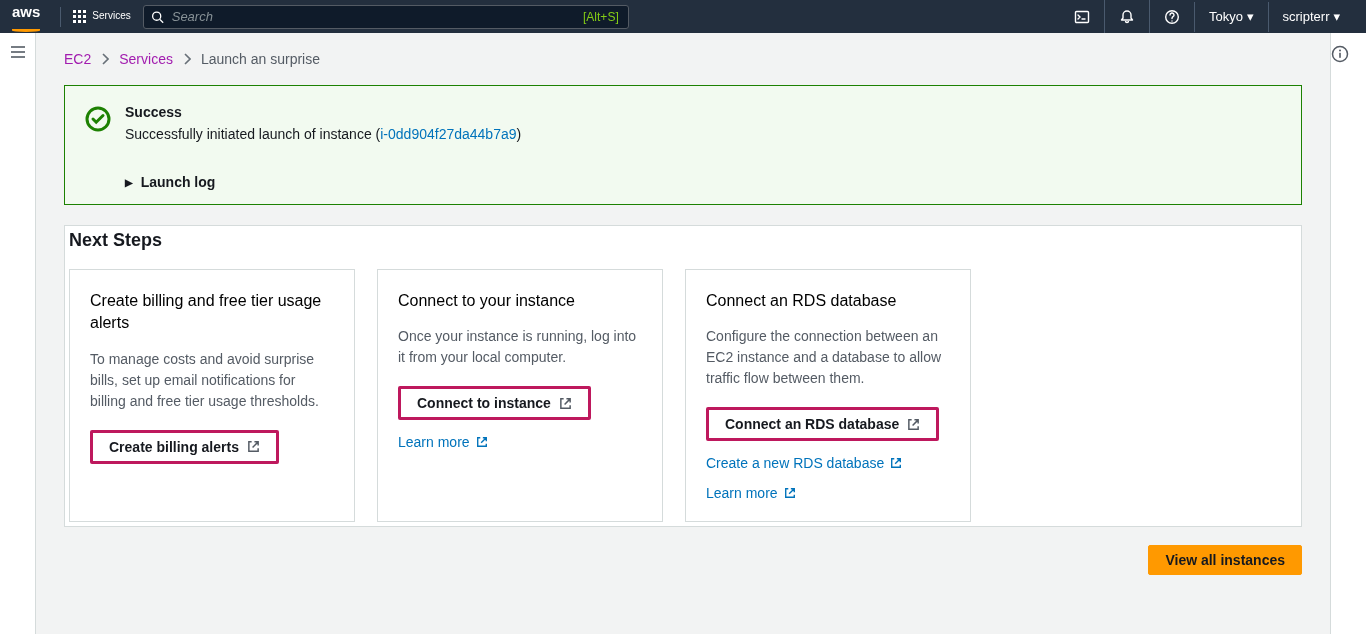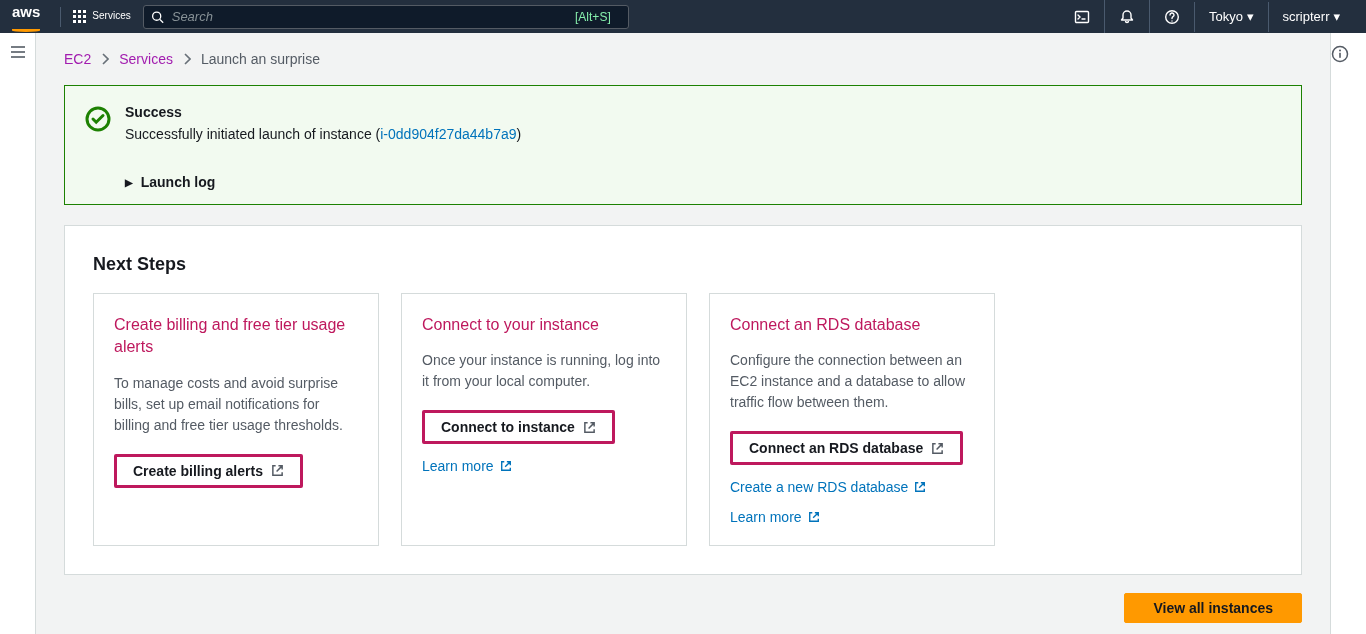--- a/index.html
+++ b/index.html
@@ -8,21 +8,21 @@
 .aws-logo{font-weight:700;font-size:15px;color:#fff;margin-right:8px;position:relative;padding-bottom:10px}
 .aws-logo::after{content:"";position:absolute;bottom:-2px;left:0;right:0;height:3px;background:#ff9900;border-radius:0 0 50% 50%}
 .top-divider{width:1px;height:20px;background:#4a5a6e;margin:0 12px}
 .services-btn{display:flex;gap:6px;color:#fff;font-size:10px;cursor:pointer}
 .grid-icon{display:inline-grid;grid-template-columns:repeat(3,3px);grid-gap:2px}
 .grid-icon span{width:3px;height:3px;background:#fff}
 .search-wrap{flex:0 0 auto;margin-left:12px;width:486px;position:relative}
 .search-input{width:100%;height:24px;background:#0f1b2a;border:1px solid #545b64;border-radius:3px;color:#fff;padding:0 60px 0 28px;font-size:13px;font-style:italic}
 .search-input::placeholder{color:#879196;font-style:italic}
 .search-icon{position:absolute;left:8px;top:50%;transform:translateY(-50%);color:#fff}
-.search-hint{position:absolute;right:18px;top:50%;transform:translateY(-50%);color:#86efac;font-size:12px}
+.search-hint{position:absolute;right:10px;top:50%;transform:translateY(-50%);color:#84cc16;font-size:12px}
 .top-spacer{flex:1}
 .top-icons{display:flex;align-items:center}
 .top-icon{padding:0 14px;cursor:pointer;display:flex;align-items:center;height:33px;border-left:1px solid #4a5a6e}
 .top-icon:first-child{border-left:none}
 .region-btn,.user-btn{padding:0 14px;cursor:pointer;display:flex;align-items:center;gap:4px;height:30px;border-left:1px solid #4a5a6e;font-size:13px}
 .layout{display:flex;min-height:calc(100vh - 33px)}
 .side-collapsed{width:36px;background:#fff;border-right:1px solid #d5dbdb;padding-top:12px;text-align:center}
 .hamburger{cursor:pointer;display:inline-block}
 .info-side{width:36px;background:#fff;border-left:1px solid #d5dbdb;padding-top:12px;text-align:center}
 .main{flex:1;padding:18px 28px;background:#f2f3f3}
@@ -31,31 +31,31 @@
 .breadcrumb .chev{color:#687078}
 .breadcrumb .current{color:#545b64}
 .success-box{border:1px solid #1d8102;background:#f2faf0;padding:18px 20px 14px 20px;position:relative}
 .success-content{display:flex;gap:14px;align-items:flex-start}
 .check-circle{flex:0 0 auto;margin-top:2px}
 .success-title{font-weight:700;font-size:14px;margin-bottom:6px}
 .success-msg{font-size:14px;color:#16191f}
 .success-msg a{color:#0073bb;text-decoration:none}
 .launch-log{margin-top:32px;margin-left:40px;display:flex;align-items:center;gap:8px;cursor:pointer;font-weight:700;font-size:14px}
 .launch-log .tri{font-size:10px}
-.panel{background:#fff;border:1px solid #d5dbdb;margin-top:20px;padding:28px}
+.panel{background:#fff;border:1px solid #d5dbdb;margin-top:20px;padding:4px}
 .panel-title{font-size:18px;font-weight:700;margin-bottom:18px}
 .cards{display:flex;gap:22px}
 .card{flex:0 0 286px;border:1px solid #d5dbdb;padding:20px;display:flex;flex-direction:column;min-height:248px}
-.card h3{font-size:16px;font-weight:400;color:#be185d;margin-bottom:14px;line-height:1.4}
+.card h3{font-size:16px;font-weight:400;color:#000000;margin-bottom:14px;line-height:1.4}
 .card p{font-size:14px;color:#545b64;line-height:1.5;margin-bottom:18px}
 .btn{display:inline-flex;align-items:center;gap:8px;border:3px solid #be185d;background:#fff;padding:6px 16px;font-size:14px;font-weight:700;color:#16191f;cursor:pointer;border-radius:2px;width:fit-content}
 .link{color:#0073bb;text-decoration:none;font-size:14px;display:inline-flex;align-items:center;gap:6px;cursor:pointer;margin-top:14px;width:fit-content}
 .ext-icon{display:inline-block}
 .footer-btn-row{display:flex;justify-content:flex-end;margin-top:18px}
-.btn-primary{background:#ff9900;border:1px solid #ff9900;color:#16191f;padding:6px 28px;font-weight:700;font-size:14px;cursor:pointer;border-radius:2px}
+.btn-primary{background:#ff9900;border:1px solid #ff9900;color:#16191f;padding:6px 16px;font-weight:700;font-size:14px;cursor:pointer;border-radius:2px}
 svg{display:block}
 </style>
 </head>
 <body>
 
 <div class="topbar">
   <span class="aws-logo">aws</span>
   <div class="top-divider"></div>
   <div class="services-btn">
     <span class="grid-icon">

